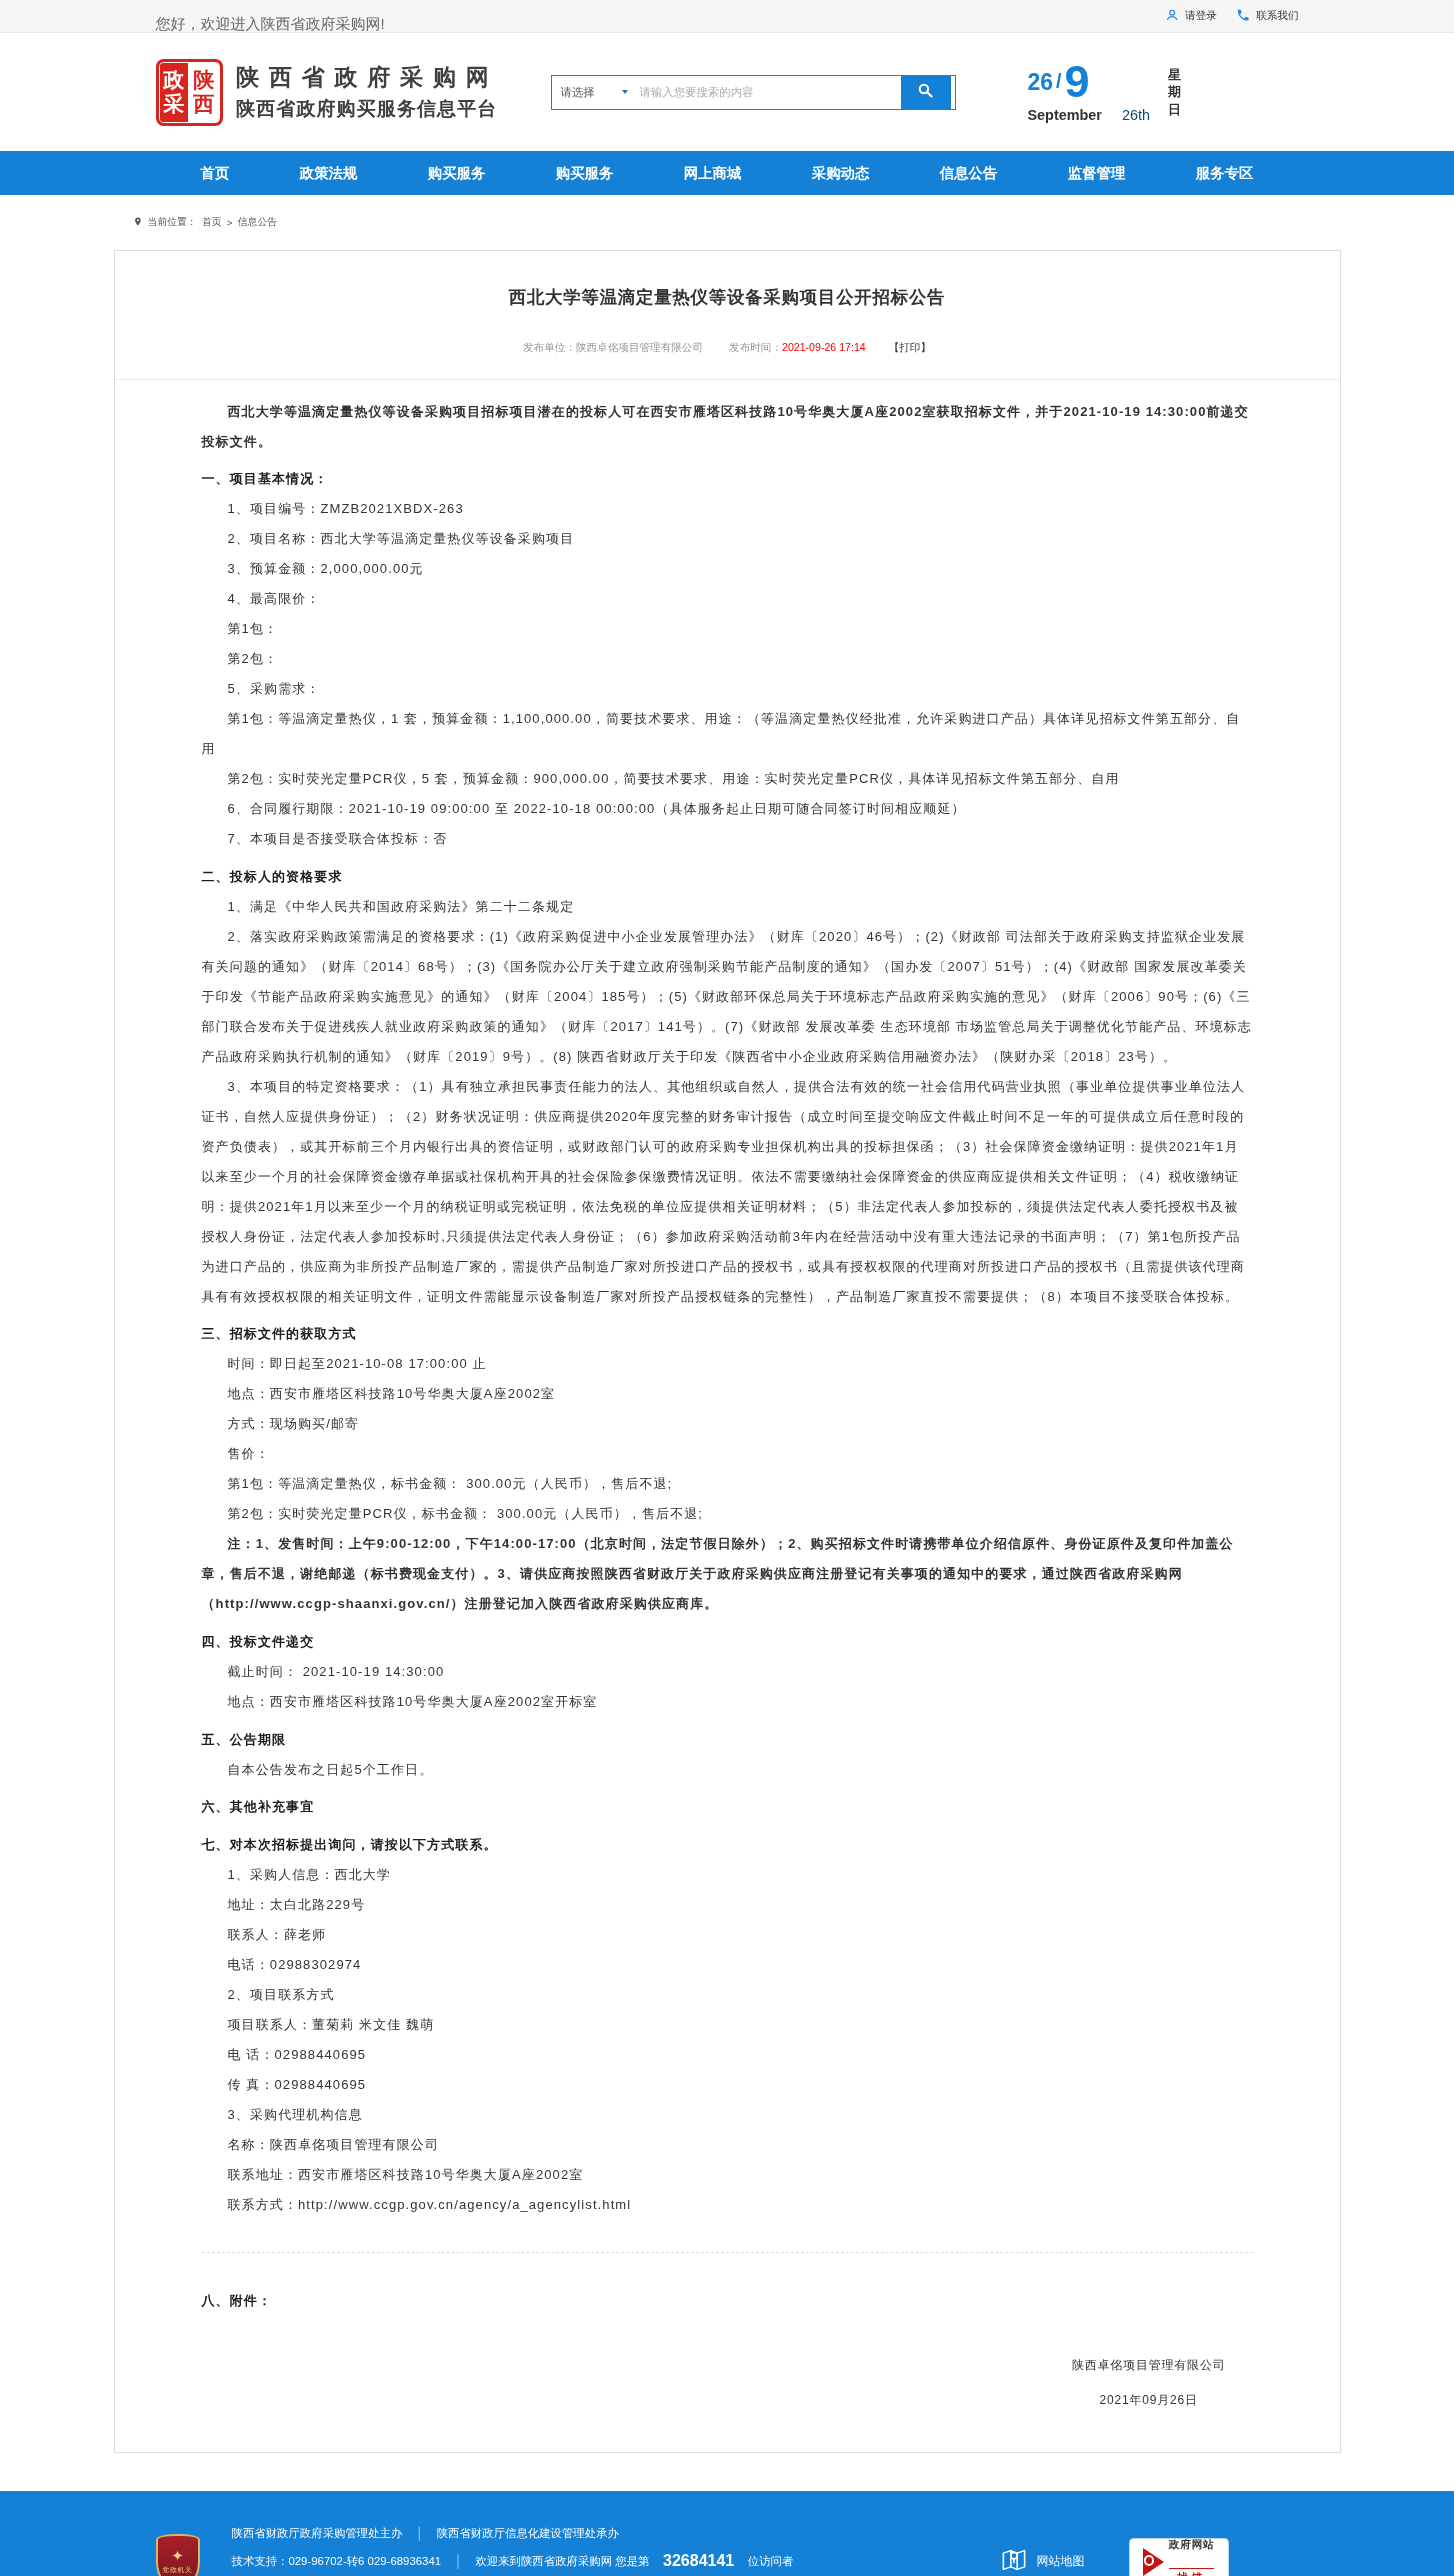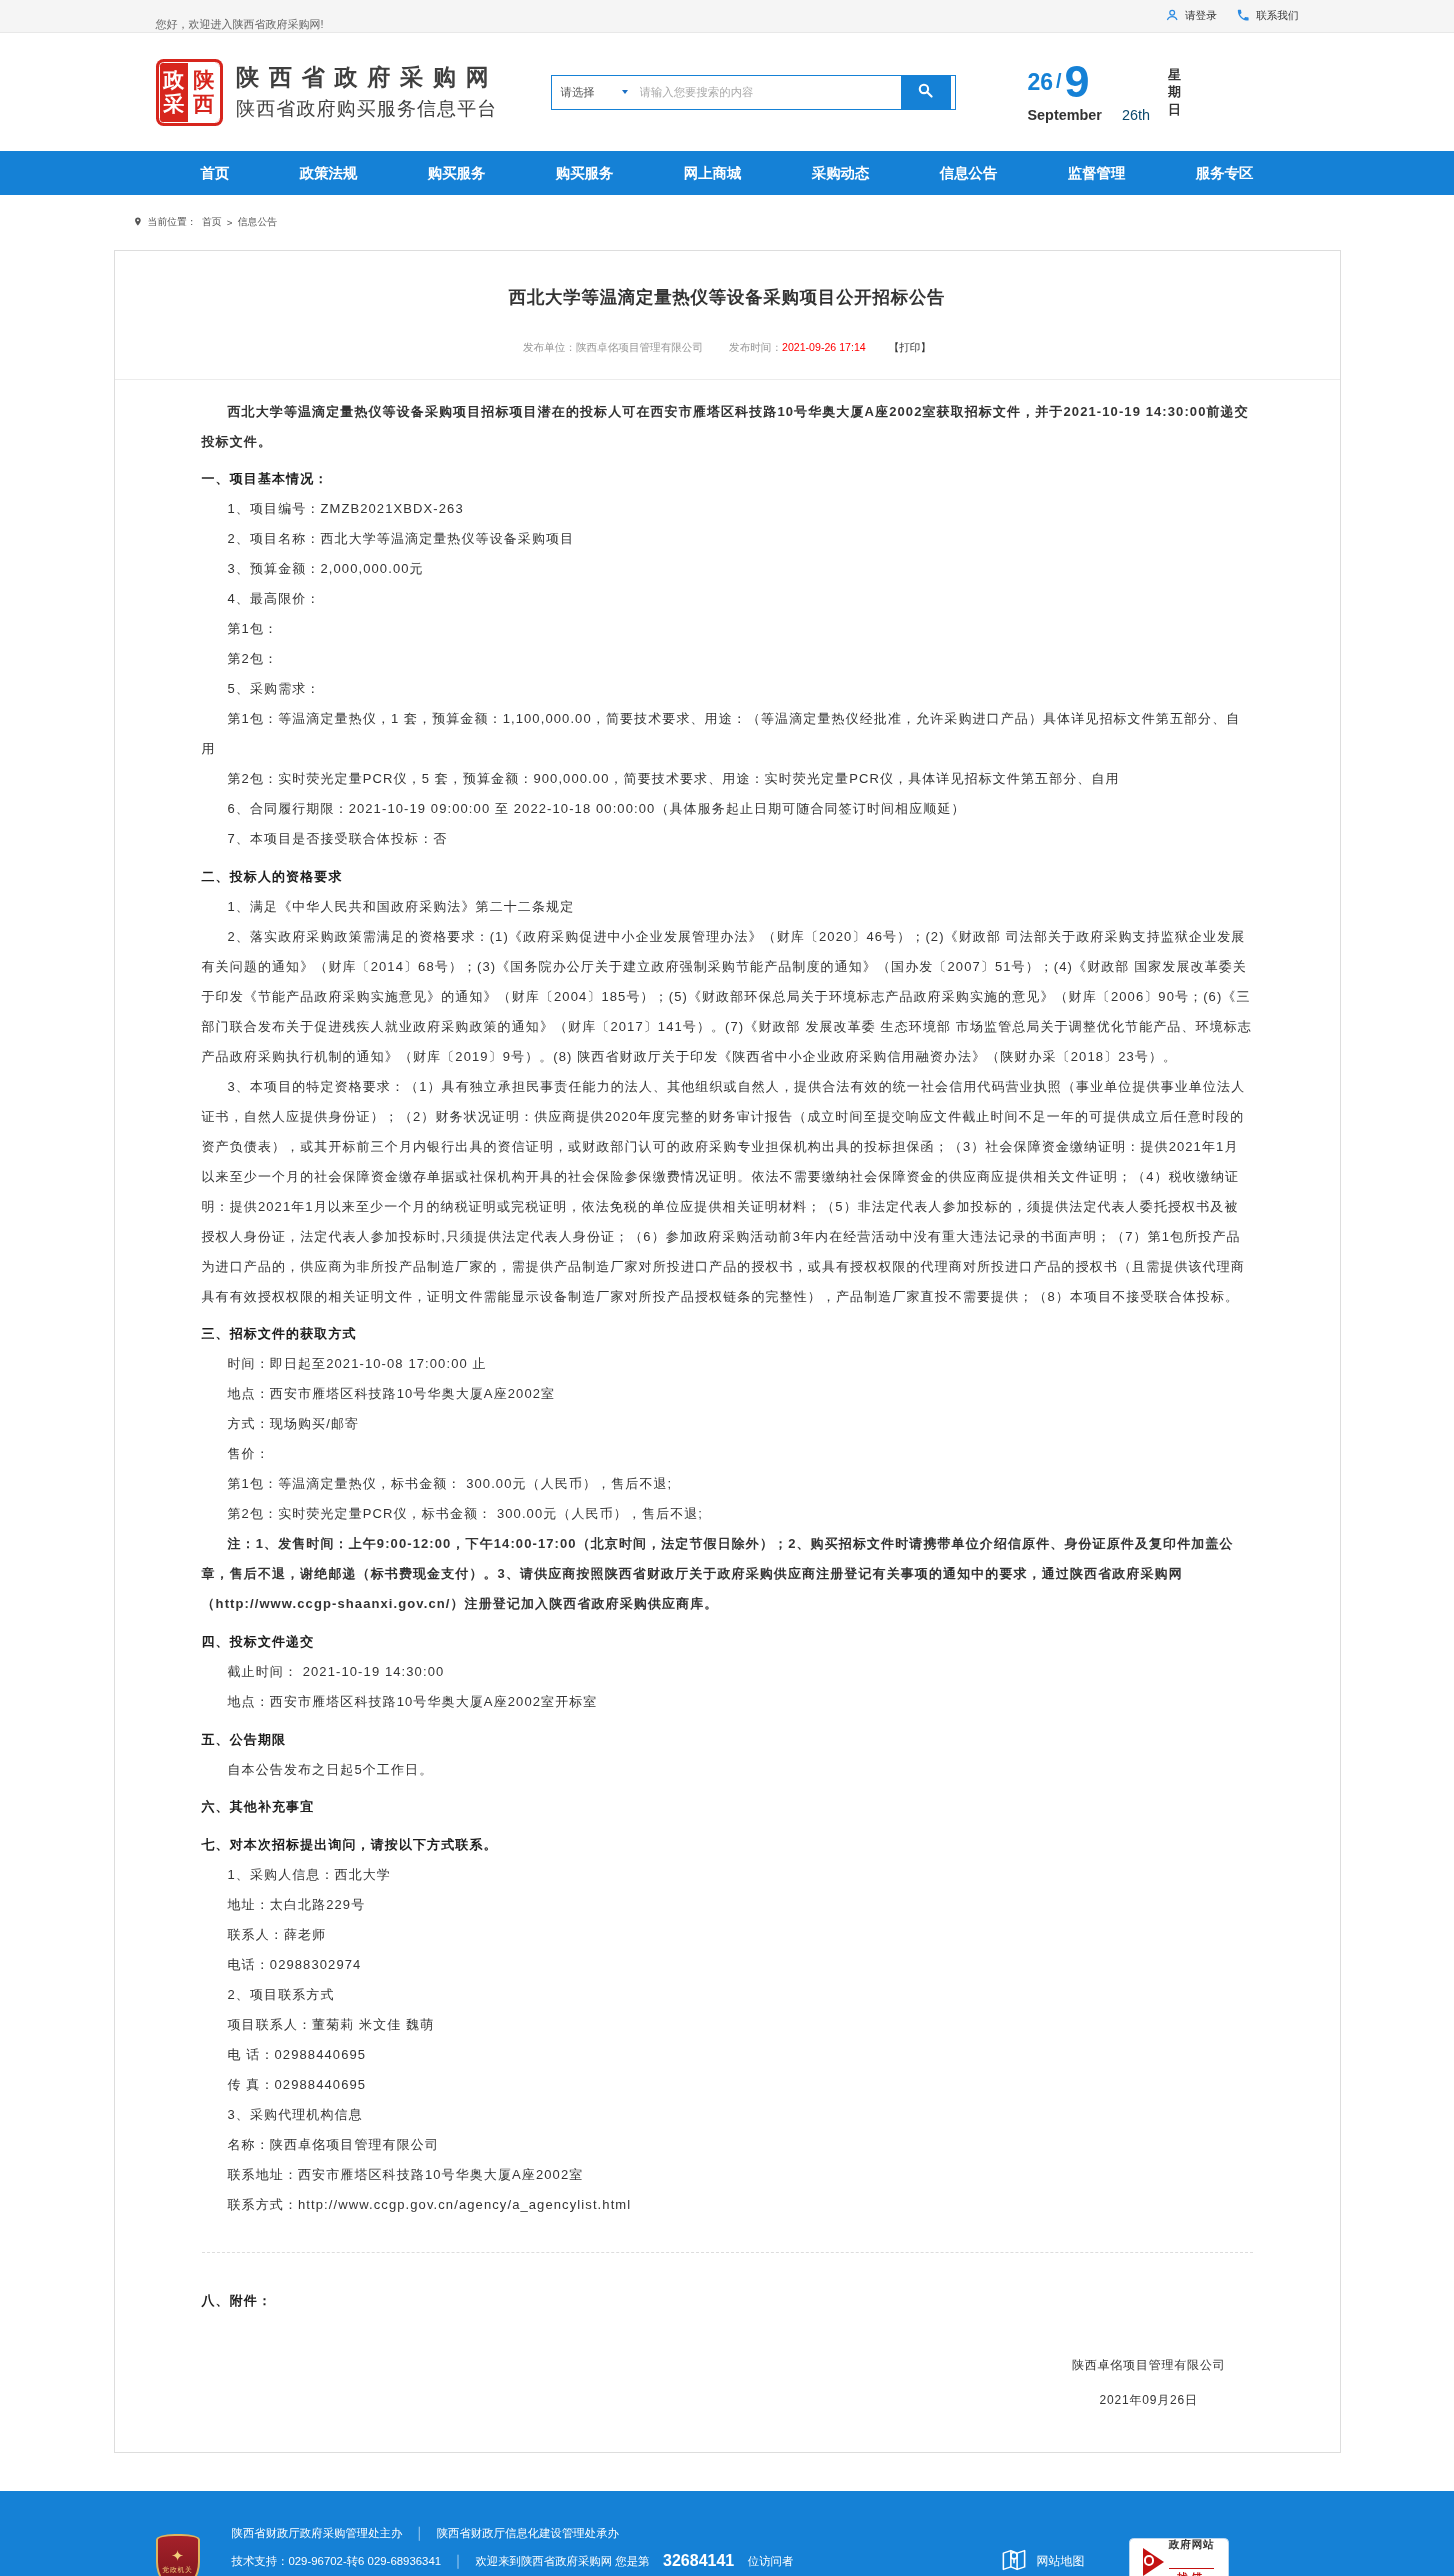--- a/index.html
+++ b/index.html
@@ -2,35 +2,35 @@
 <html style="font-size:12px"><head>
 <meta charset="utf-8">
 <style>
   * { margin:0; padding:0; box-sizing:border-box; }
   body { min-width:1454px; background:#fff; color:#333; font-family:"Liberation Sans","DejaVu Sans",sans-serif; }
   a { text-decoration:none; color:inherit; cursor:pointer; }
 
   
   .topbar { height:33px; background:#f5f5f5; border-bottom:0.8px solid #e8e8e8; }
   .topbar-inner { width:1227px; margin:0 auto; height:100%; display:flex; align-items:center; justify-content:space-between; padding:0 42px 0 42px; }
-  .welcome { font-size:11px; color:#666;margin-top:16px; }
+  .welcome { font-size:15px; color:#666;margin-top:16px; }
   .topbar-right { display:flex; align-items:center; gap:19px; font-size:10.6px; color:#333; }
   .tb-link { display:flex; align-items:center; gap:6px; }
 
   
   .header { height:118px; background:#fff; }
   .header-inner { width:1227px; margin:0 auto; height:100%; display:flex; align-items:center; }
   .brand { display:flex; align-items:center; gap:13.6px; margin-left:42px; }
   .seal { width:67px; height:67px; background:#d7251d; border-radius:7.6px; padding:3px; flex:none; }
   .seal-inner { width:100%; height:100%; display:grid; grid-template-columns:1fr 1fr; border:1.5px solid #fff; border-radius:4.5px; overflow:hidden; }
   .seal-col { display:flex; flex-direction:column; align-items:center; justify-content:center; font-weight:bold; font-size:21px; line-height:24px; }
   .seal-col.l { color:#fff; background:#d7251d; border-right:1.5px solid #fff; }
   .seal-col.r { color:#d7251d; background:#fff; }
   .site-title { font-size:23px; font-weight:bold; color:#3f3f3f; letter-spacing:9.8px; white-space:nowrap; }
-  .site-sub { font-size:19px; font-weight:normal; color:#3f3f3f; letter-spacing:1.1px; margin-top:3px; white-space:nowrap; }
+  .site-sub { font-size:19px; font-weight:bold; color:#3f3f3f; letter-spacing:1.1px; margin-top:3px; white-space:nowrap; }
 
   .search { margin-left:52px; width:405px; height:35px; border:1.5px solid #1581d6; display:flex; align-items:stretch; background:#fff; flex:none; }
   .search-select { width:85px; display:flex; align-items:center; justify-content:space-between; padding:0 9px; font-size:11.4px; color:#555; cursor:pointer; }
   .caret { width:0; height:0; border-left:3.8px solid transparent; border-right:3.8px solid transparent; border-top:4.5px solid #1b6fc4; }
   .search-input { flex:1; border:none; outline:none; font-size:11.4px; color:#333; padding:0 3px; min-width:0; }
   .search-input::placeholder { color:#aaa; }
   .search-btn { width:50px; margin-right:3.8px; background:#1581d6; border:none; display:flex; align-items:center; justify-content:center; cursor:pointer; }
 
   .datebox { margin-left:72px; display:flex; align-items:center; gap:18px; }
   .date-nums { color:#1581d6; display:flex; align-items:flex-start; }

